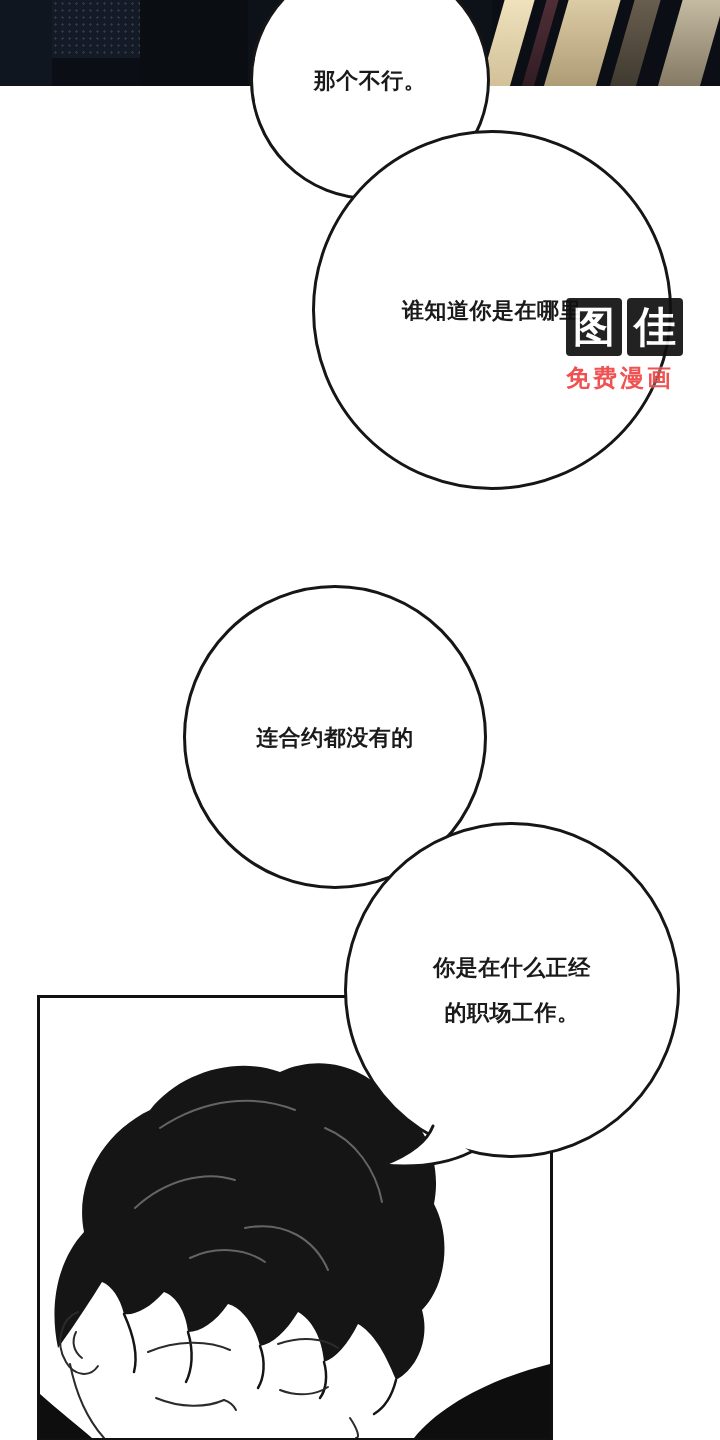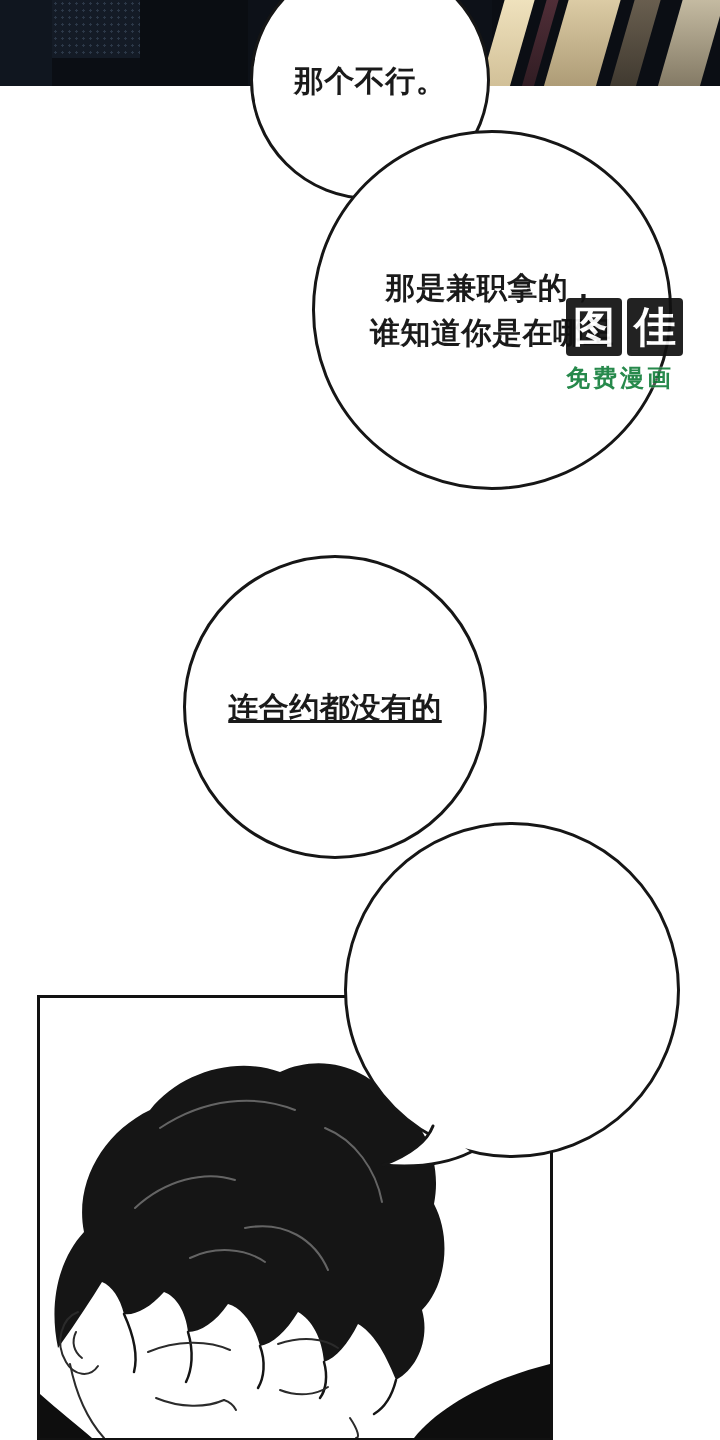--- a/index.html
+++ b/index.html
@@ -26,44 +26,44 @@
   .beam.b{left:556px;width:52px;background:linear-gradient(180deg,#e2d2ab,#a6946f);}
   .beam.c{left:622px;width:26px;background:linear-gradient(180deg,#6e6353,#3a342b);}
   .beam.d{left:670px;width:42px;background:linear-gradient(180deg,#efe3c4,#8d8168);opacity:.85;}
 
   
   .bubble{
     position:absolute;background:#fff;border:3px solid #161616;border-radius:50%;
     display:flex;align-items:center;justify-content:center;text-align:center;
     box-sizing:border-box;
   }
-  .bubble .txt{font-size:30px;line-height:45px;font-weight:600;letter-spacing:.5px;}
+  .bubble .txt{font-size:22px;line-height:45px;font-weight:600;letter-spacing:.5px;}
   .b1{left:250px;top:-40px;width:240px;height:240px;z-index:2;}
   .b2{left:312px;top:130px;width:360px;height:360px;z-index:3;}
-  .b3{left:183px;top:555px;width:304px;height:304px;z-index:3;text-decoration:underline;}
+  .b3{left:183px;top:585px;width:304px;height:304px;z-index:3;}
   .b4{left:344px;top:822px;width:336px;height:336px;z-index:4;}
   .tail{position:absolute;left:375px;top:1118px;z-index:5;}
 
   
   .panel{
     position:absolute;left:37px;top:995px;width:516px;height:446px;
     border:3px solid #111;background:#fff;z-index:2;box-sizing:border-box;overflow:hidden;
   }
   .panel svg{position:absolute;left:0;top:0;display:block;}
 
   
   .watermark{position:absolute;left:566px;top:298px;z-index:6;opacity:.92;}
   .wm-blocks{display:flex;gap:5px;}
   .wm-block{
     width:56px;height:58px;background:#101010;color:#ffffff;
     font-size:42px;font-weight:700;display:flex;align-items:center;justify-content:center;
     border-radius:4px;
   }
   .wm-caption{
-    margin-top:6px;font-size:24px;letter-spacing:3px;color:#15803d;font-weight:600;
+    margin-top:6px;font-size:24px;letter-spacing:3px;color:#ef4444;font-weight:600;
     text-shadow:0 0 2px #ffffff;white-space:nowrap;
   }
 </style>
 </head>
 <body>
 
 <div class="strip">
   <div class="leftpanel"></div>
   <div class="halftone"></div>
   <div class="darkband"></div>
@@ -131,33 +131,34 @@
 </div>
 
 <div class="bubble b1">
   <div class="txt">
     <div>那个不行。</div>
   </div>
 </div>
 
 <div class="bubble b2">
   <div class="txt">
-    <div>那是兼职拿的，</div>
     <div>谁知道你是在哪里</div>
   </div>
 </div>
 
 <div class="bubble b3">
   <div class="txt">
     <div>连合约都没有的</div>
   </div>
 </div>
 
 <div class="bubble b4">
   <div class="txt">
+    <div>你是在什么正经</div>
+    <div>的职场工作。</div>
   </div>
 </div>
 
 <svg class="tail" width="110" height="56" viewBox="0 0 110 56">
   <path d="M 96,34 C 72,46 42,50 8,47 C 34,37 52,24 58,8 Z" fill="#ffffff" stroke="none"></path>
   <path d="M 96,34 C 72,46 42,50 8,47" fill="none" stroke="#161616" stroke-width="3" stroke-linecap="round"></path>
   <path d="M 8,47 C 34,37 52,24 58,8" fill="none" stroke="#161616" stroke-width="3" stroke-linecap="round"></path>
 </svg>
 
 <div class="watermark">

